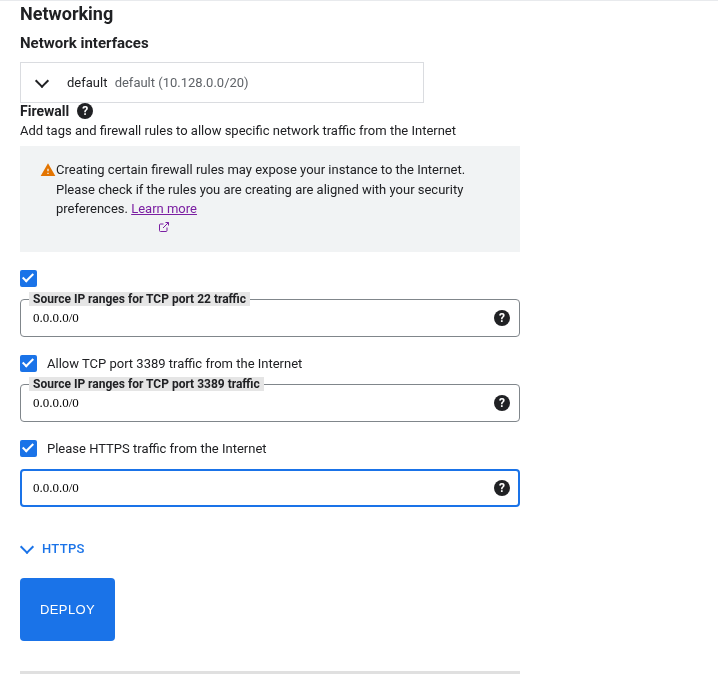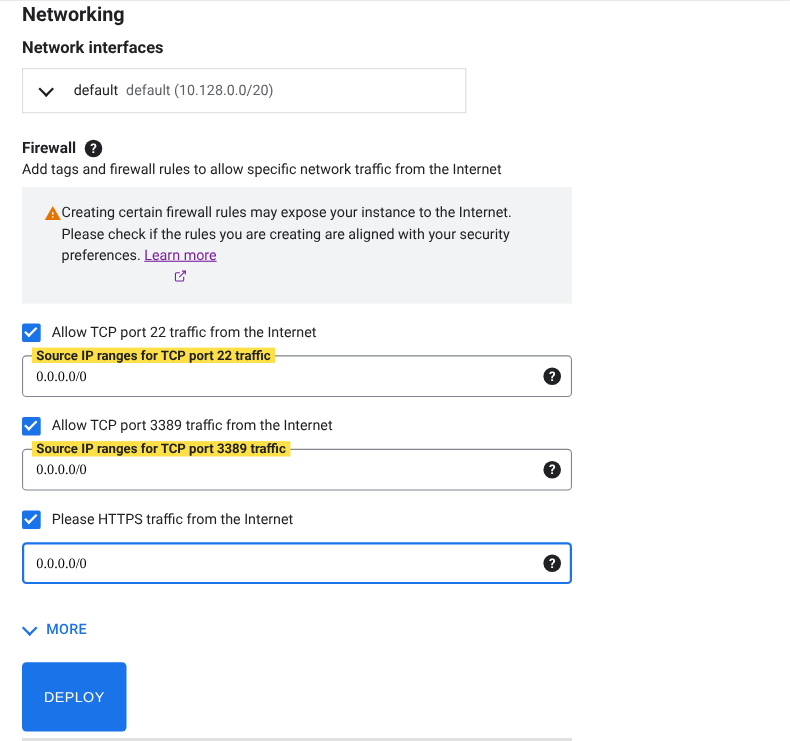--- a/index.html
+++ b/index.html
@@ -57,21 +57,20 @@
     .add-interface {
       padding: 13px 14px;
       font-size: 13px;
       font-weight: 500;
       letter-spacing: 0.3px;
       color: #9aa0a6;
       border-top: 1px solid #dadce0;
       cursor: default;
     }
     .section-label {
-      margin-top: 24px;
       font-size: 14px;
       font-weight: 700;
       display: flex;
       align-items: center;
       gap: 8px;
     }
     .help-icon {
       width: 16px;
       height: 16px;
       border-radius: 50%;
@@ -160,21 +159,21 @@
       font-family: Liberation Serif, serif;
     }
     .field.focused input {
       border: 2px solid #1a73e8;
       padding: 9px 35px 9px 11px;
     }
     .field .floating-label {
       position: absolute;
       top: -7px;
       left: 9px;
-      background: #fde047;
+      background: #e5e5e5;
       padding: 0 4px;
       font-size: 12px;
       font-weight: 700;
       color: #202124;
       text-align: right;
     }
     .field.focused .floating-label {
       color: #1a73e8;
       font-weight: 500;
     }
@@ -260,21 +259,20 @@
             <line x1="10" y1="14" x2="21" y2="3"></line>
           </svg>
       </span>
     </a>
   </div>
 </div>
 
 
 <div class="chk-row">
   <span class="checkbox"></span>
-  <span>Allow TCP port 22 traffic from the Internet</span>
 </div>
 <div class="field">
   <span class="floating-label">Source IP ranges for TCP port 22 traffic</span>
   <input type="text" value="0.0.0.0/0" style="">
   <span class="help-icon">?</span>
 </div>
 
 
 <div class="chk-row">
   <span class="checkbox"></span>
@@ -291,21 +289,21 @@
   <span class="checkbox"></span>
   <span>Please HTTPS traffic from the Internet</span>
 </div>
 <div class="field focused">
   <input type="text" value="0.0.0.0/0" style="">
   <span class="help-icon">?</span>
 </div>
 
 <div class="more-row">
   <span class="chevron"></span>
-  <span>MORE</span>
+  <span>HTTPS</span>
 </div>
 
 <button class="deploy-btn">DEPLOY</button>
 
 <div class="bottom-shadow"></div>
 
 
 
 
 </body></html>

